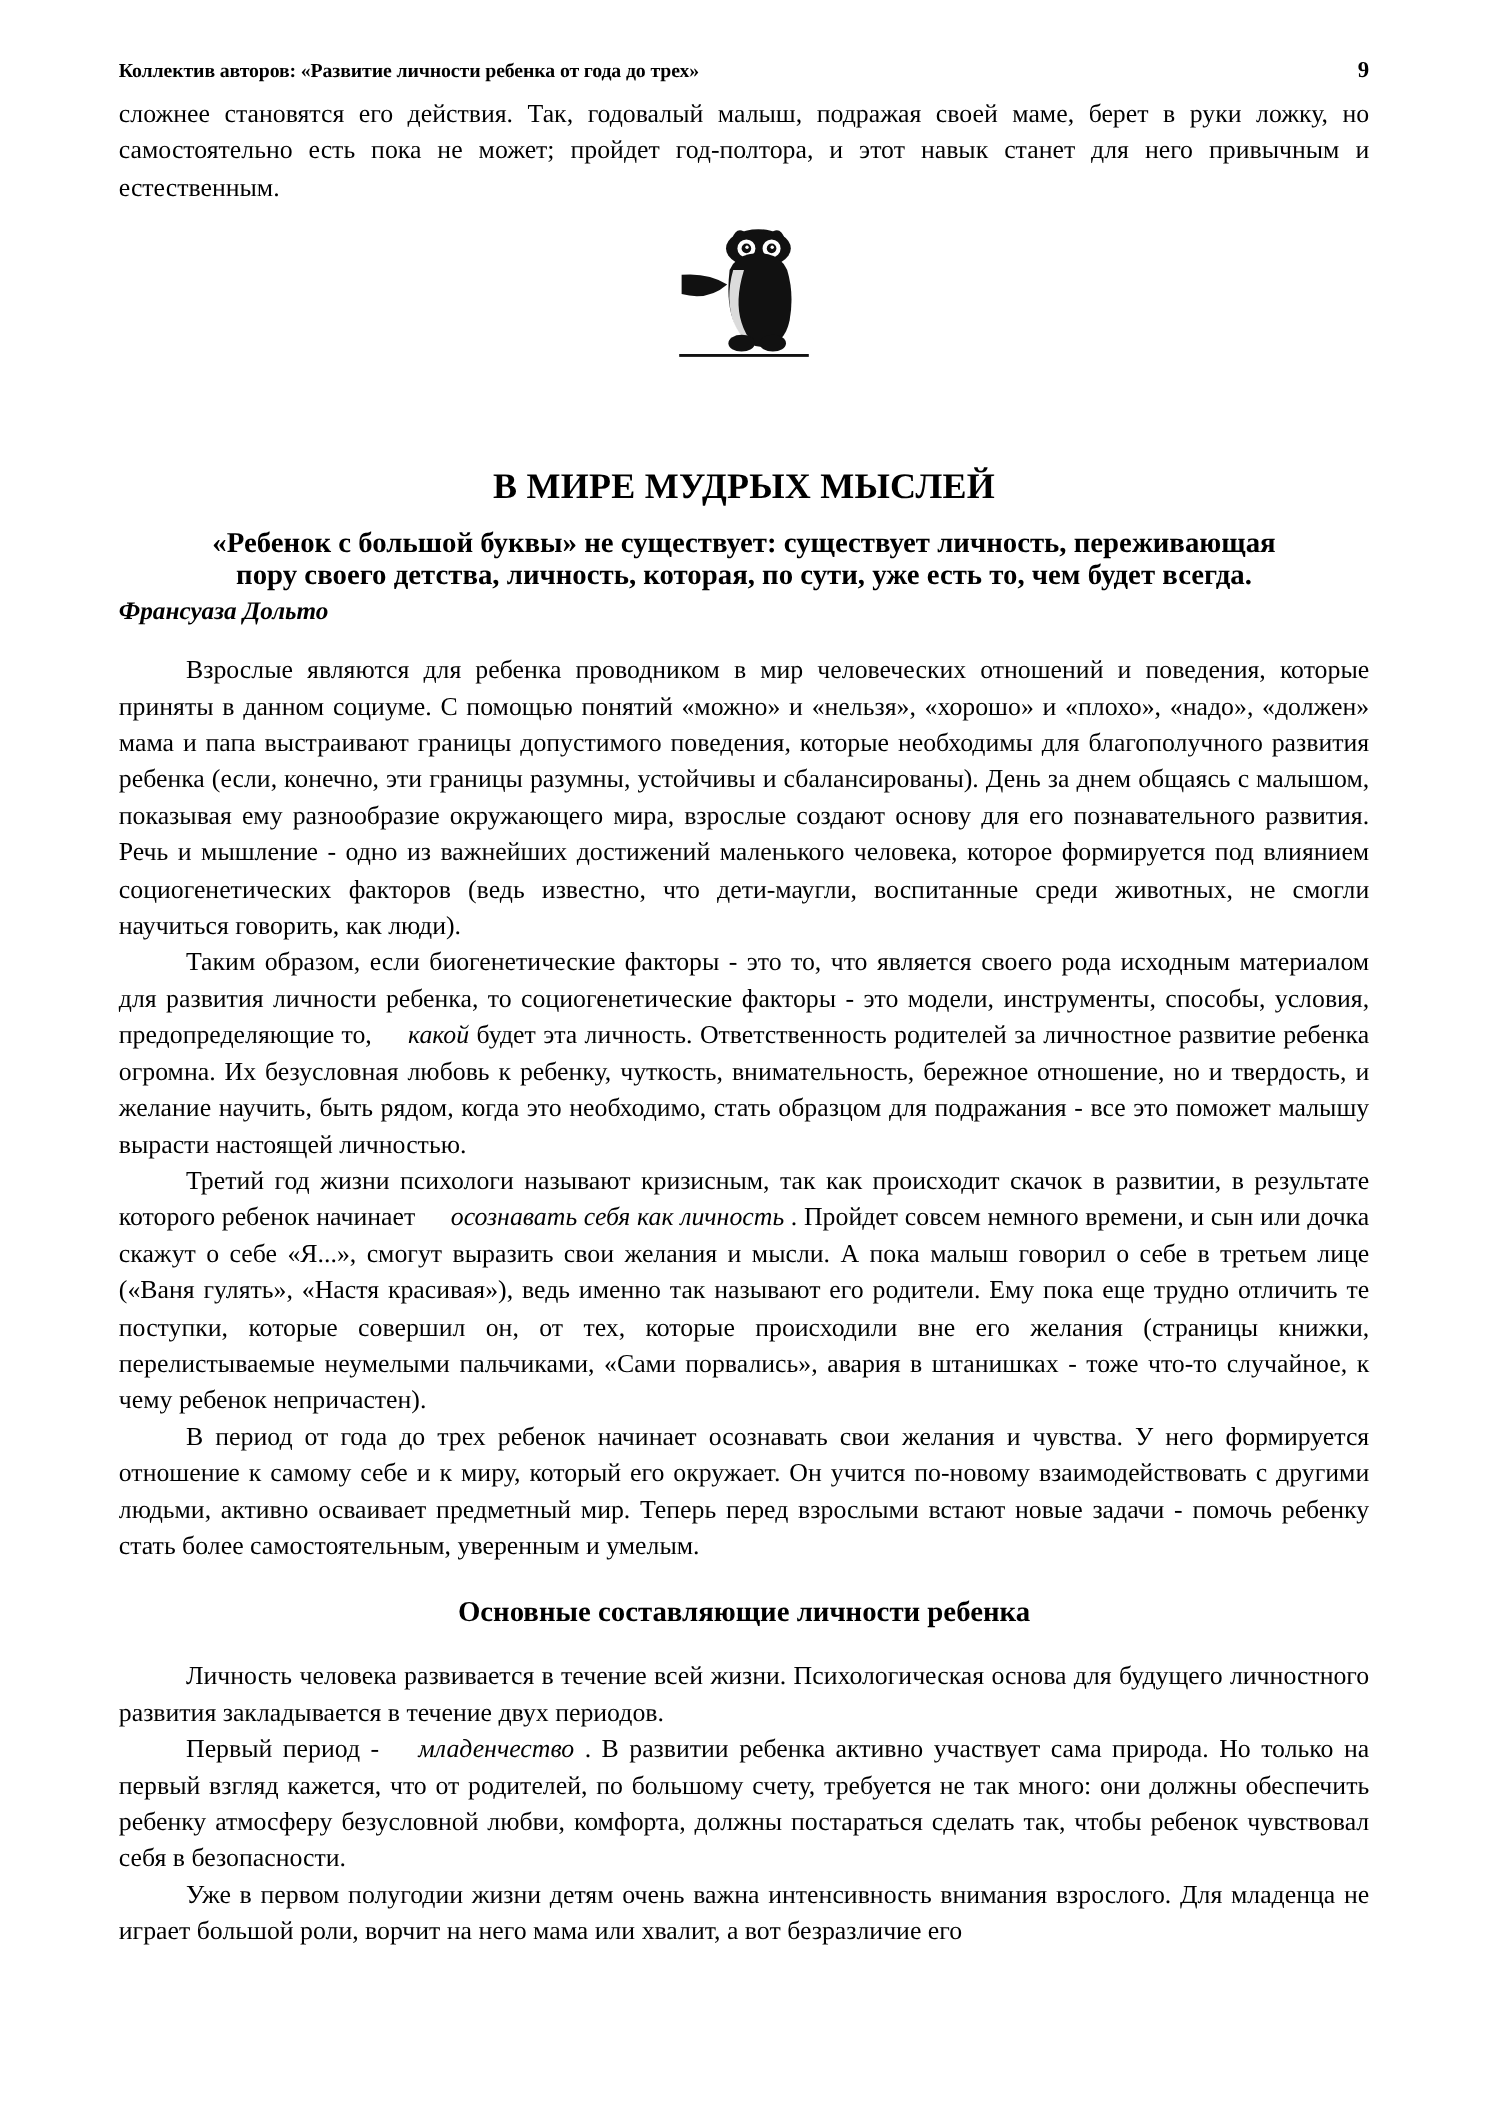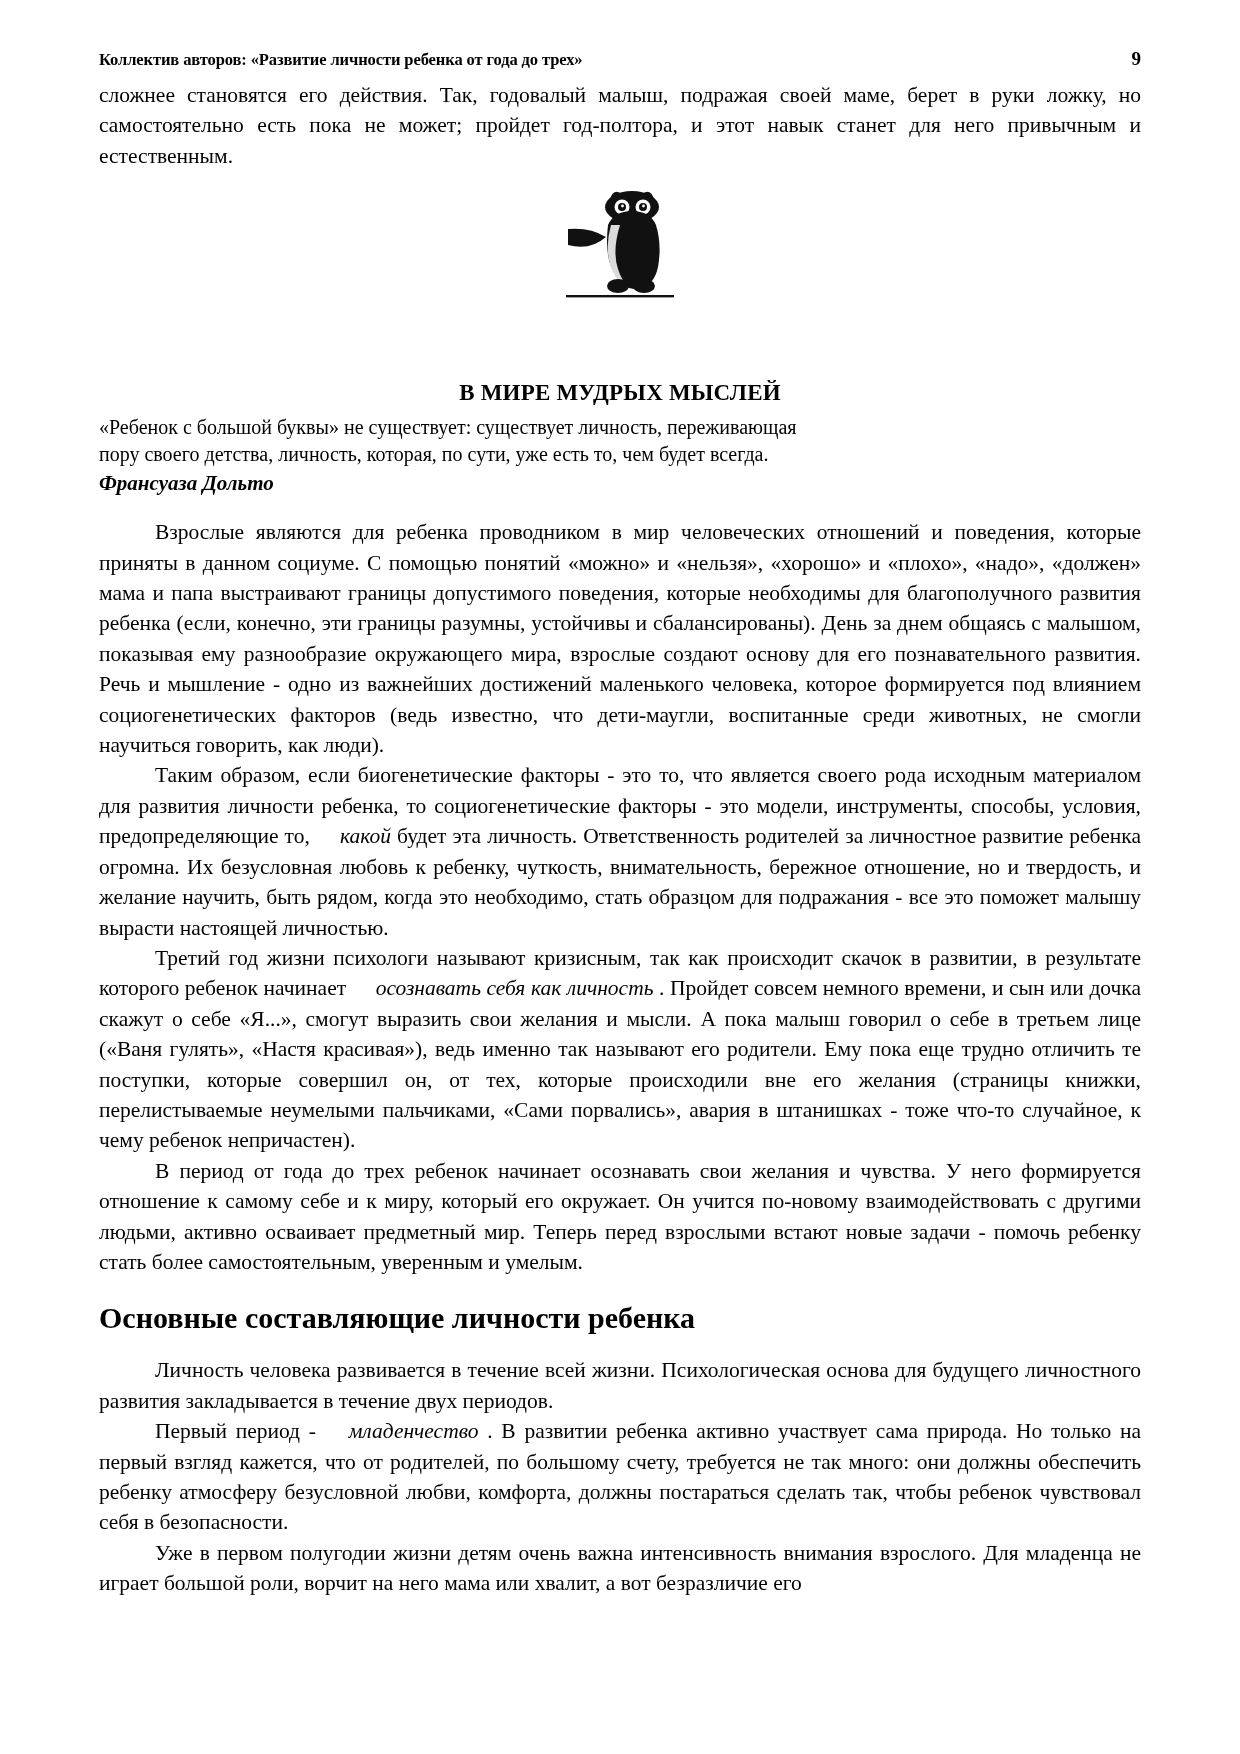--- a/index.html
+++ b/index.html
@@ -84,51 +84,52 @@
     height: 116px;
     position: relative;
   }
 
   
   .gap-after-figure { height: 74px; }
 
   
   .section-title {
     text-align: center;
-    font-size: 23px;
+    font-size: 30px;
     font-weight: bold;
     letter-spacing: 0.2px;
-    margin: 3px;
+    margin: 16px;
     line-height: 30px;
   }
   .epigraph {
-    text-align: left;
-    font-size: 20px;
-    font-weight: normal;
+    text-align: center;
+    font-size: 24px;
+    font-weight: bold;
     line-height: 26.5px;
     margin: 0;
     padding-top: 3px;
   }
   .epigraph-line { display: block; }
   .attribution {
     font-size: 21px;
     font-weight: bold;
     font-style: italic;
     margin: 0;
     padding-top: 2px;
     line-height: 28px;
     
     padding-right: 258px;
   }
 
   .gap-after-epigraph { height: 20px; }
 
   
   .sub-heading {
-    font-size: 30px;
+    text-align: center;
+    font-size: 24px;
     font-weight: bold;
     margin: 0;
     line-height: 30px;
     padding-top: 26px;
     padding-bottom: 22px;
   }
 </style>
 </head>
 <body>
 

